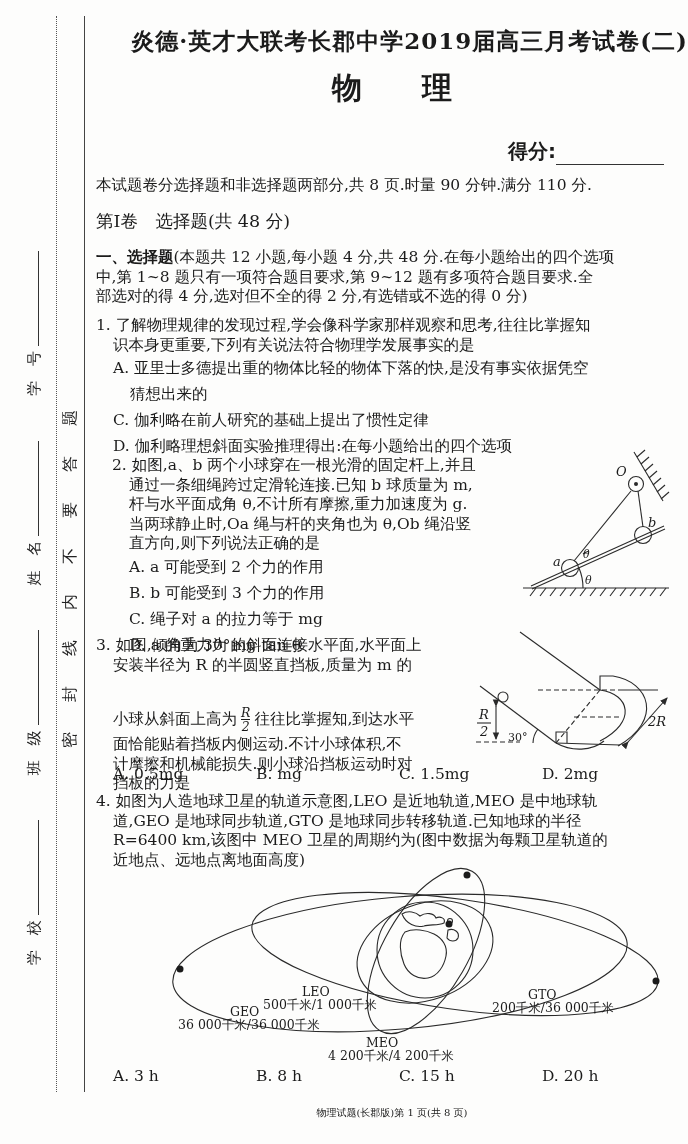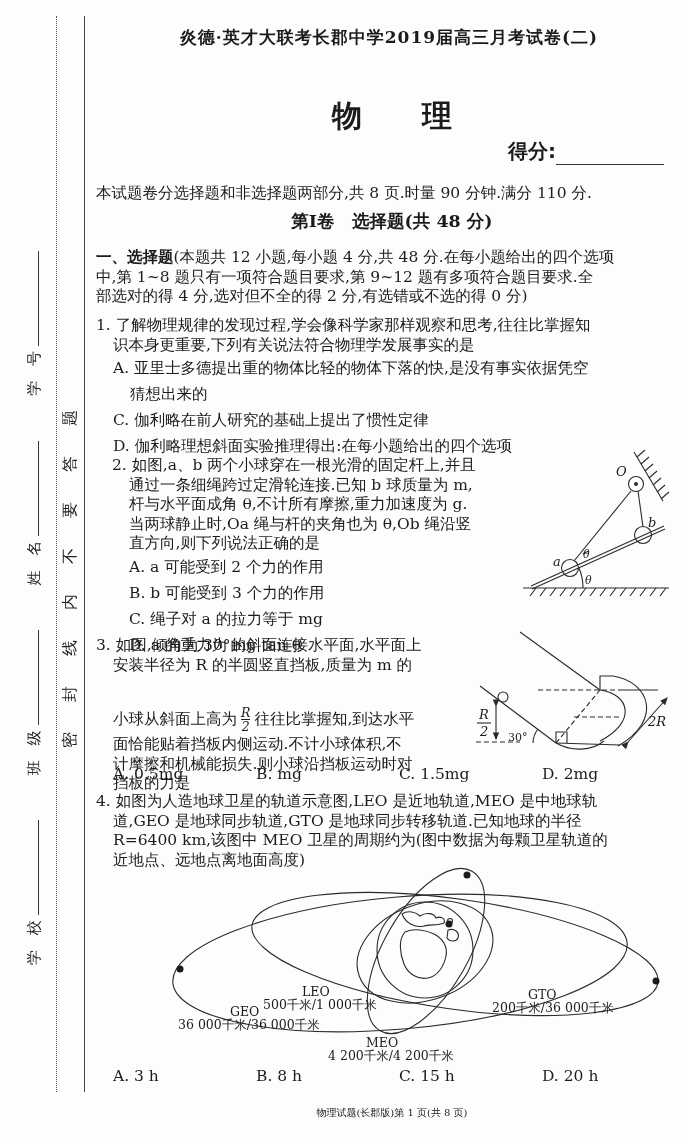--- a/index.html
+++ b/index.html
@@ -9,26 +9,26 @@
   
   .vline-dotted{left:56px;top:16px;height:1076px;width:0;border-left:1px dotted #555;}
   .vline-solid{left:84px;top:16px;height:1076px;width:0;border-left:1px solid #444;}
   .rot{transform-origin:top left;transform:rotate(-90deg);white-space:nowrap;}
   .side-info{left:24px;top:965px;font-size:15px;letter-spacing:5px;color:#222;}
   .side-info .grp{margin-right:45px;}
   .side-info .blank{display:inline-block;width:95px;border-bottom:1px solid #333;height:14px;}
   .seal-text{left:60px;top:748px;font-size:16px;letter-spacing:30px;color:#222;}
   
   .content{left:96px;width:592px;}
-  .hdr-title{left:90px;top:26px;width:598px;text-align:center;font-size:17px;font-weight:bold;letter-spacing:1px;}
-  .subject{left:96px;top:68px;width:592px;text-align:center;font-size:30px;font-weight:bold;margin-top:28px;}
+  .hdr-title{left:90px;top:26px;width:598px;text-align:right;font-size:23px;font-weight:bold;letter-spacing:1px;}
+  .subject{left:96px;top:68px;width:592px;text-align:center;font-size:30px;font-weight:bold;}
   .score{left:508px;top:138px;font-size:20px;font-weight:bold;font-family:"DejaVu Sans","Liberation Sans",sans-serif;}
   .score-line{display:inline-block;width:108px;border-bottom:1px solid #333;height:15px;vertical-align:bottom;}
-  .intro{top:176px;font-size:15.5px;margin-top:8px;}
-  .sect{left:96px;top:209px;width:592px;text-align:center;font-size:17.5px;font-weight:bold;}
+  .intro{top:176px;font-size:15.5px;}
+  .sect{left:96px;top:209px;width:592px;text-align:left;font-size:17.5px;font-weight:normal;}
   .para{font-size:15.5px;line-height:19.6px;white-space:pre;}
   .note{top:247px;}
   .qstem{padding-left:17px;text-indent:-17px;}
   .opt{padding-left:34px;text-indent:-17px;font-size:15.5px;line-height:26px;white-space:pre;}
   .q1{top:316px;} .q2{top:456px;margin-left:16px;} .q3{top:636px;} .q4{top:792px;}
   .optrow{display:flex;padding-left:17px;font-size:15.5px;line-height:20px;}
   .optrow span{width:143px;}
   .q3row{top:764px;} .q4row{top:1066px;}
   .fracline{padding-left:17px;font-size:15.5px;height:32px;display:flex;align-items:center;margin-top:28px;}
   .frac{display:inline-flex;flex-direction:column;align-items:center;font-size:12.5px;line-height:1.05;margin:0 4px;font-style:italic;}

